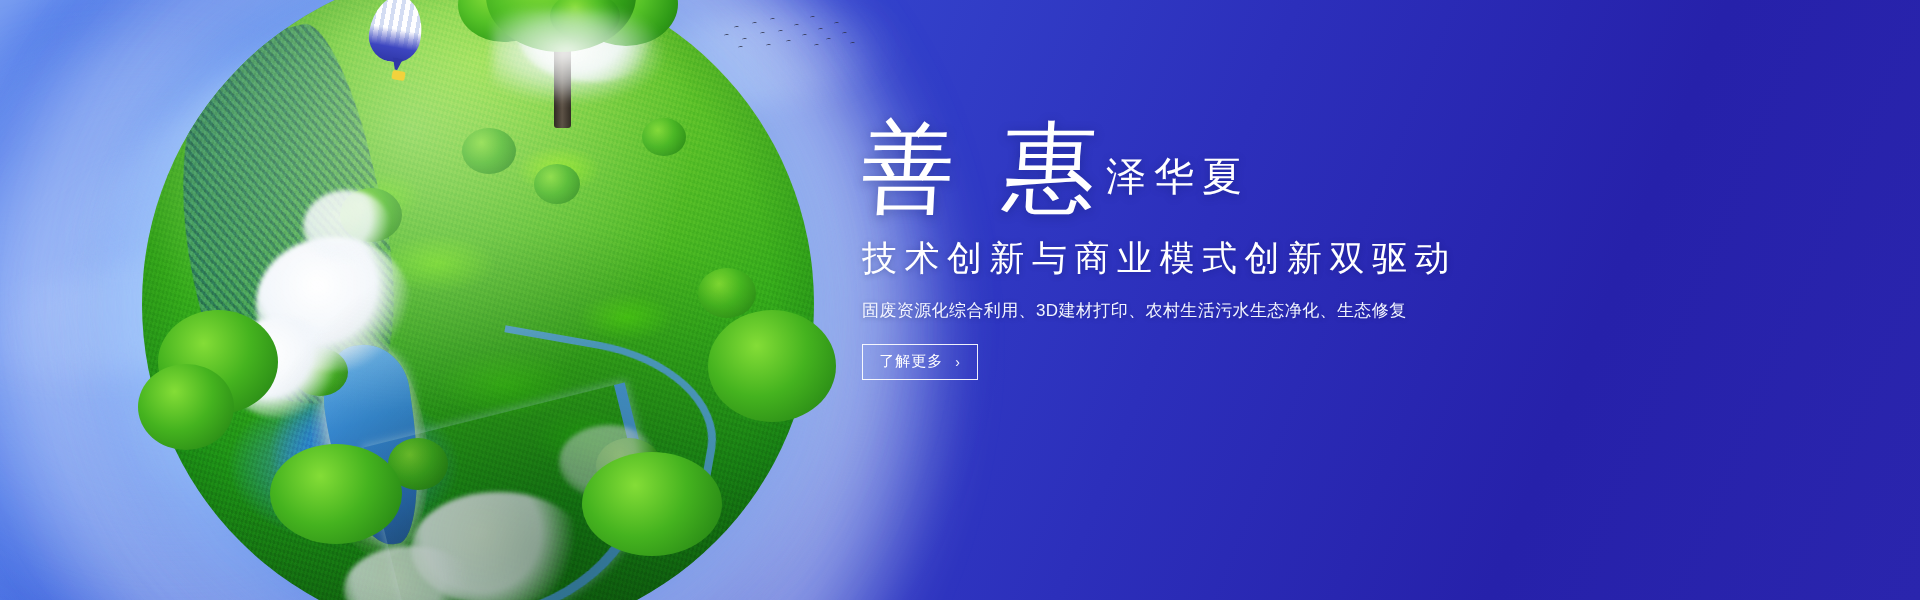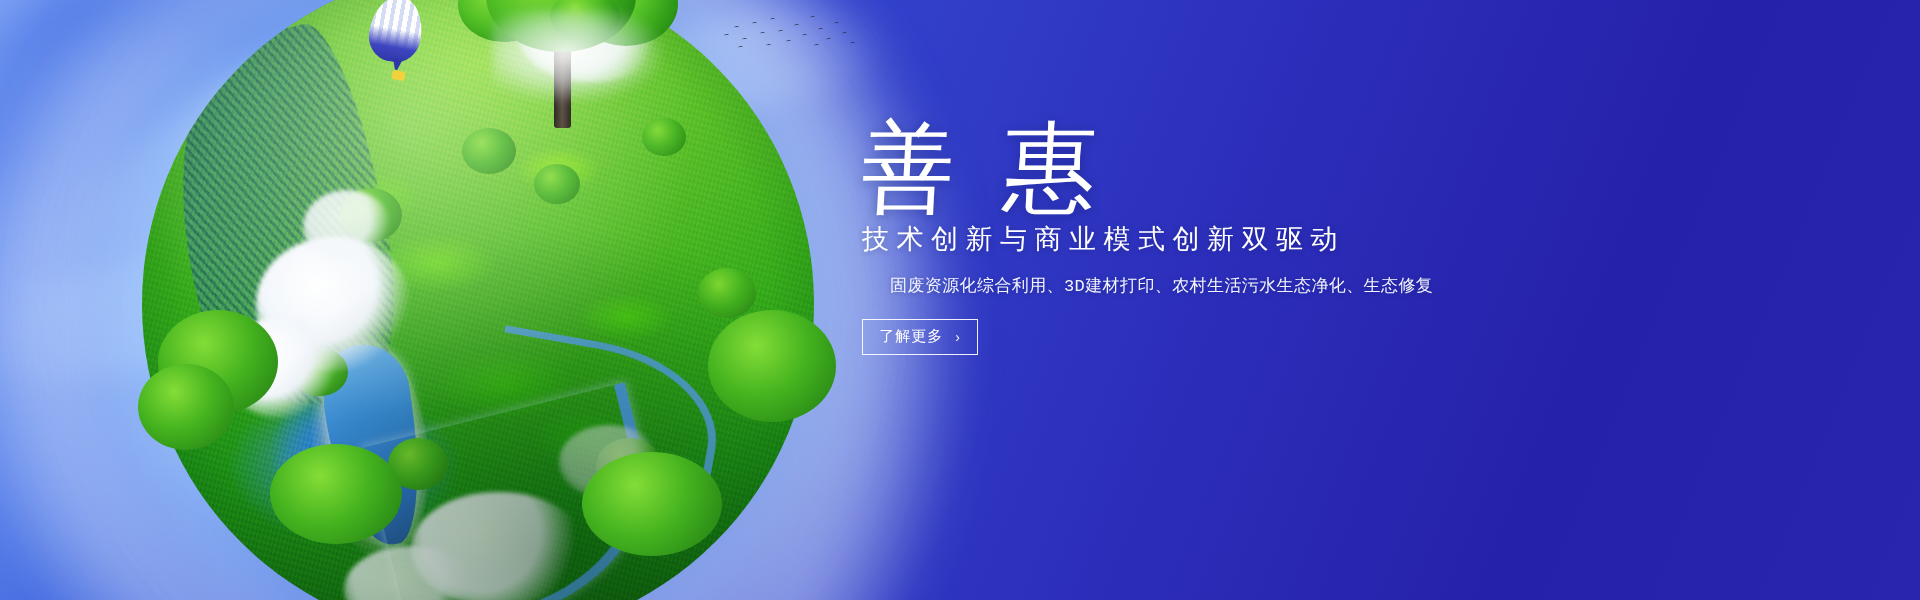--- a/index.html
+++ b/index.html
@@ -230,37 +230,36 @@
   .hl-small {
     font-family:"Liberation Serif", serif;
     font-size:40px; line-height:1; font-weight:400;
     letter-spacing:8px;
     padding-bottom:12px; padding-left:8px;
     text-shadow:0 2px 8px rgba(10,20,80,.35);
   }
   .hl-gap { width:48px; }
 
   .subtitle {
-    margin-top:12px;
+    margin-top:26px;
     font-family:Liberation Mono, monospace;
-    font-size:27px; font-weight:400;
+    font-size:35px; font-weight:400;
     letter-spacing:7.5px;
     color:#ffffff;
     text-shadow:0 1px 6px rgba(10,20,80,.30);
     white-space:nowrap;
   }
   .desc {
     margin-top:17px;
-    font-family:Liberation Mono, monospace;
+    font-family:Liberation Sans, sans-serif;
     font-size:17px; font-weight:400;
     letter-spacing:.4px;
     color:#f3f5ff;
     text-shadow:0 1px 5px rgba(10,20,80,.30);
     white-space:nowrap;
-    margin-left:28px;
   }
 
   .cta {
     margin-top:22px;
     display:inline-flex; align-items:center; justify-content:center;
     gap:12px;
     width:116px; height:36px;
     border:1px solid rgba(255,255,255,.92);
     background:transparent;
     color:#fff;
@@ -374,20 +373,21 @@
 
   <div class="copy">
 
     <div class="headline">
       <span class="hl-seg">
         <span class="hl-big">善</span>
       </span>
       <span class="hl-gap"></span>
       <span class="hl-seg">
         <span class="hl-big">惠</span>
+        <span class="hl-small">泽华夏</span>
       </span>
     </div>
 
     <div class="subtitle">技术创新与商业模式创新双驱动</div>
     <div class="desc">固废资源化综合利用、3D建材打印、农村生活污水生态净化、生态修复</div>
 
     <div class="cta">
       <span>了解更多</span>
       <span class="chev">›</span>
     </div>

